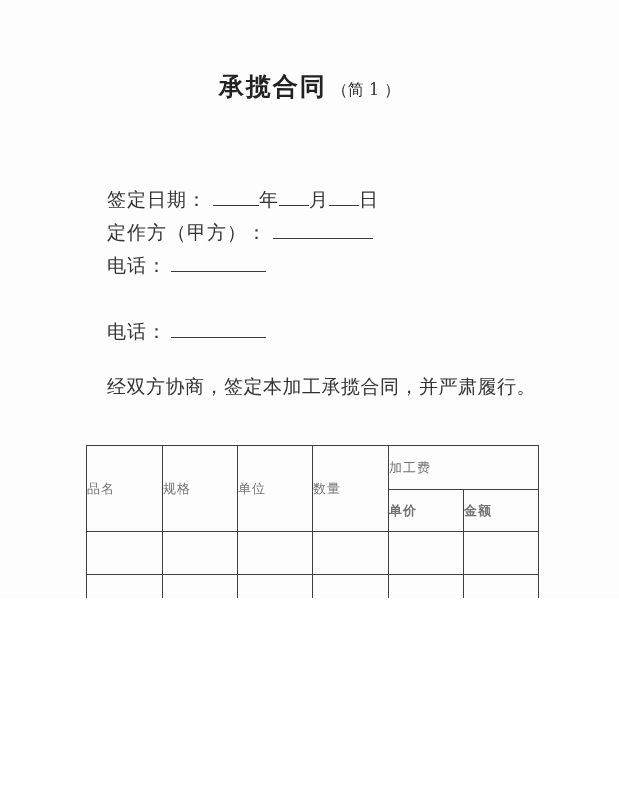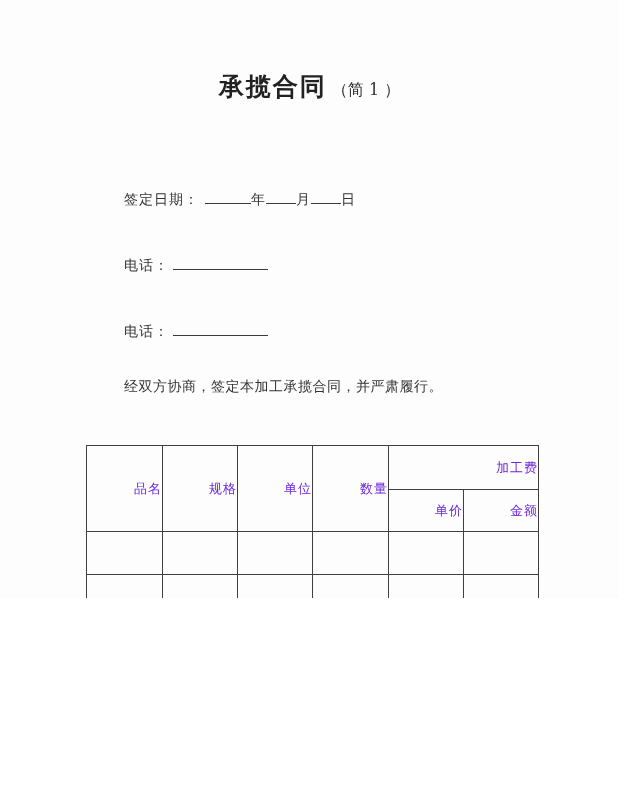--- a/index.html
+++ b/index.html
@@ -31,22 +31,22 @@
     color: #222;
   }
   .title-note {
     font-size: 16px;
     font-weight: normal;
     color: #2e2e2e;
   }
   
   .form-line {
     position: absolute;
-    left: 124px;
-    font-size: 14px;
+    left: 107px;
+    font-size: 19px;
     line-height: 16px;
     letter-spacing: 1px;
     white-space: nowrap;
     color: #333;
   }
   .blank {
     display: inline-block;
     border-bottom: 1px solid #3a3a3a;
     height: 13px;
     vertical-align: baseline;
@@ -67,44 +67,47 @@
     position: absolute;
     top: 445px;
     left: 86px;
     width: 452px;
     border-collapse: collapse;
     table-layout: fixed;
   }
   .items-table td {
     border: 1px solid #3f3f3f;
     font-size: 13px;
-    text-align: right;
+    text-align: left;
     vertical-align: middle;
-    color: #6d28d9;
+    color: #737373;
     letter-spacing: 1px;
     padding: 0;
   }
   .items-table .hdr-sub-top td { height: 44px; }
-  .items-table .hdr-sub-bot td { height: 42px; }
+  .items-table .hdr-sub-bot td { height: 42px; font-weight: bold; }
   .items-table .body-row td { height: 43px; }
 </style>
 </head>
 <body>
 
 <div class="page">
 
   <div class="title-row">
     <span class="title-main">承揽合同</span>
     <span class="title-note">（简 1 ）</span>
   </div>
 
   <div class="form-line line-date">
     <span>签定日期：</span><span class="blank date-first"></span><span>年</span><span class="blank date-mid"></span><span>月</span><span class="blank date-mid"></span><span>日</span>
   </div>
 
+  <div class="form-line line-party-a">
+    <span>定作方（甲方）：</span><span class="blank party"></span>
+  </div>
 
   <div class="form-line line-phone-a">
     <span>电话：</span><span class="blank phone"></span>
   </div>
 
 
   <div class="form-line line-phone-b">
     <span>电话：</span><span class="blank phone"></span>
   </div>
 

